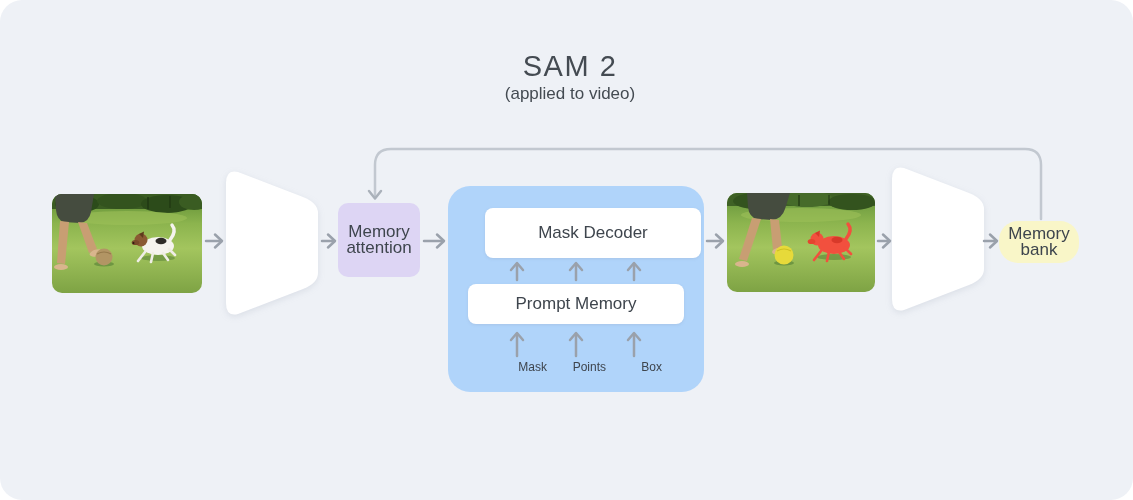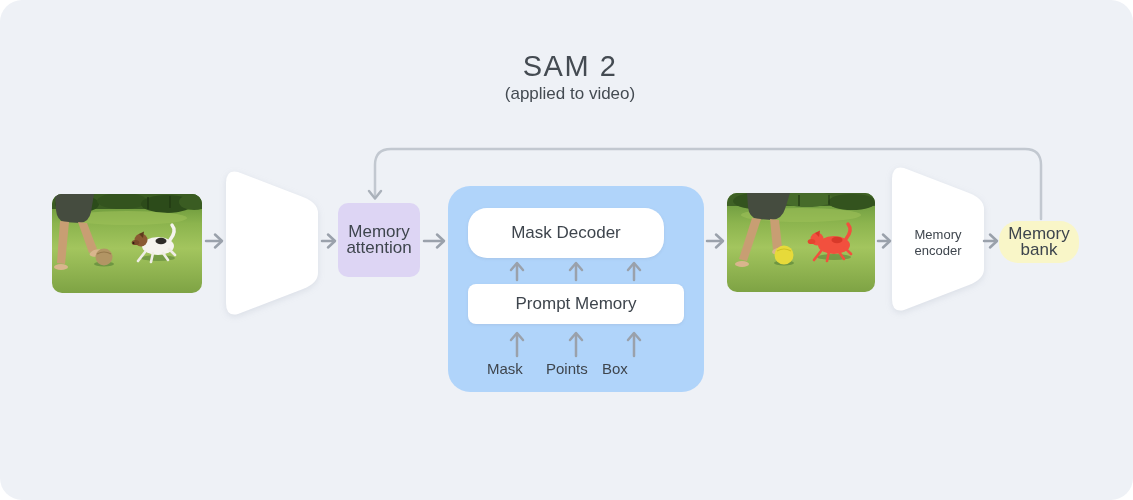--- a/index.html
+++ b/index.html
@@ -37,22 +37,22 @@
     position:absolute;background:#b0d4fa;border-radius:22px;
   }
   .white-box{
     background:#ffffff;border-radius:8px;
     box-shadow:0 1px 3px rgba(120,135,160,.18);
   }
   .memory-bank{
     background:#f9f6c8;border-radius:19px;
   }
   .prompt-label{
-    position:absolute;color:#3e454d;font-size:15px;font-weight:500;
-    text-align:left;width:60px;
+    position:absolute;color:#3e454d;font-size:12px;font-weight:500;
+    text-align:right;width:60px;
   }
   .overlay{position:absolute;left:0;top:0;pointer-events:none;}
 </style>
 </head>
 <body>
 
 <div class="stage">
   <div class="card"></div>
 
   <div class="title">SAM 2</div>
@@ -102,21 +102,21 @@
 
   <svg class="enc-svg" style="left:222px;top:166px;" width="100" height="150" viewBox="0 0 100 150">
     <path d="M16,6 Q4,3 4,17 L4,137 Q4,151 16,148 L81,123 Q96,117 96,107 L96,47 Q96,37 81,31 Z" fill="#ffffff"></path>
   </svg>
 
   <div class="box memory-attention" style="left:338px;top:203px;width:82px;height:74px;">
     <span style="width:70px;">Memory attention</span>
   </div>
 
   <div class="prompt-container" style="left:448px;top:186px;width:256px;height:206px;"></div>
-  <div class="box white-box" style="left:468px;top:208px;width:196px;height:50px;border-radius:19px;">
+  <div class="box white-box" style="left:485px;top:208px;width:216px;height:50px;">
     <span>Mask Decoder</span>
   </div>
   <div class="box white-box" style="left:468px;top:284px;width:216px;height:40px;">
     <span>Prompt Memory</span>
   </div>
   <div class="prompt-label" style="left:487px;top:360px;">Mask</div>
   <div class="prompt-label" style="left:546px;top:360px;">Points</div>
   <div class="prompt-label" style="left:602px;top:360px;">Box</div>
 
   <div class="frame" style="left:727px;top:193px;width:148px;height:99px;">
@@ -155,21 +155,20 @@
       <path d="M94,58 L87,67 M102,59 L100,68 M112,59 L117,66 M118,55 L124,61" stroke="#f2503e" stroke-width="2.6" stroke-linecap="round"></path>
       <circle cx="90" cy="46" r="6.5" fill="#f2503e"></circle>
       <ellipse cx="84.5" cy="48.5" rx="3.8" ry="2.6" fill="#e4452f"></ellipse>
       <path d="M88,40 L93,37.5 L92,44 Z" fill="#d8392a"></path>
     </svg>
   </div>
 
   <svg class="enc-svg" style="left:888px;top:162px;" width="100" height="150" viewBox="0 0 100 150">
     <path d="M16,6 Q4,3 4,17 L4,137 Q4,151 16,148 L81,123 Q96,117 96,107 L96,47 Q96,37 81,31 Z" fill="#ffffff"></path>
   </svg>
-  <div class="node-label" style="left:898px;top:227px;width:80px;">Memory encoder</div>
 
   <div class="box memory-bank" style="left:999px;top:221px;width:80px;height:42px;">
     <span style="width:70px;">Memory bank</span>
   </div>
 
   <svg class="overlay" width="1133" height="500" viewBox="0 0 1133 500">
     <g fill="none" stroke="#9aa1ab" stroke-width="2.5" stroke-linecap="round" stroke-linejoin="round">
 
       <g>
         <path d="M206,241 L221,241"></path>

